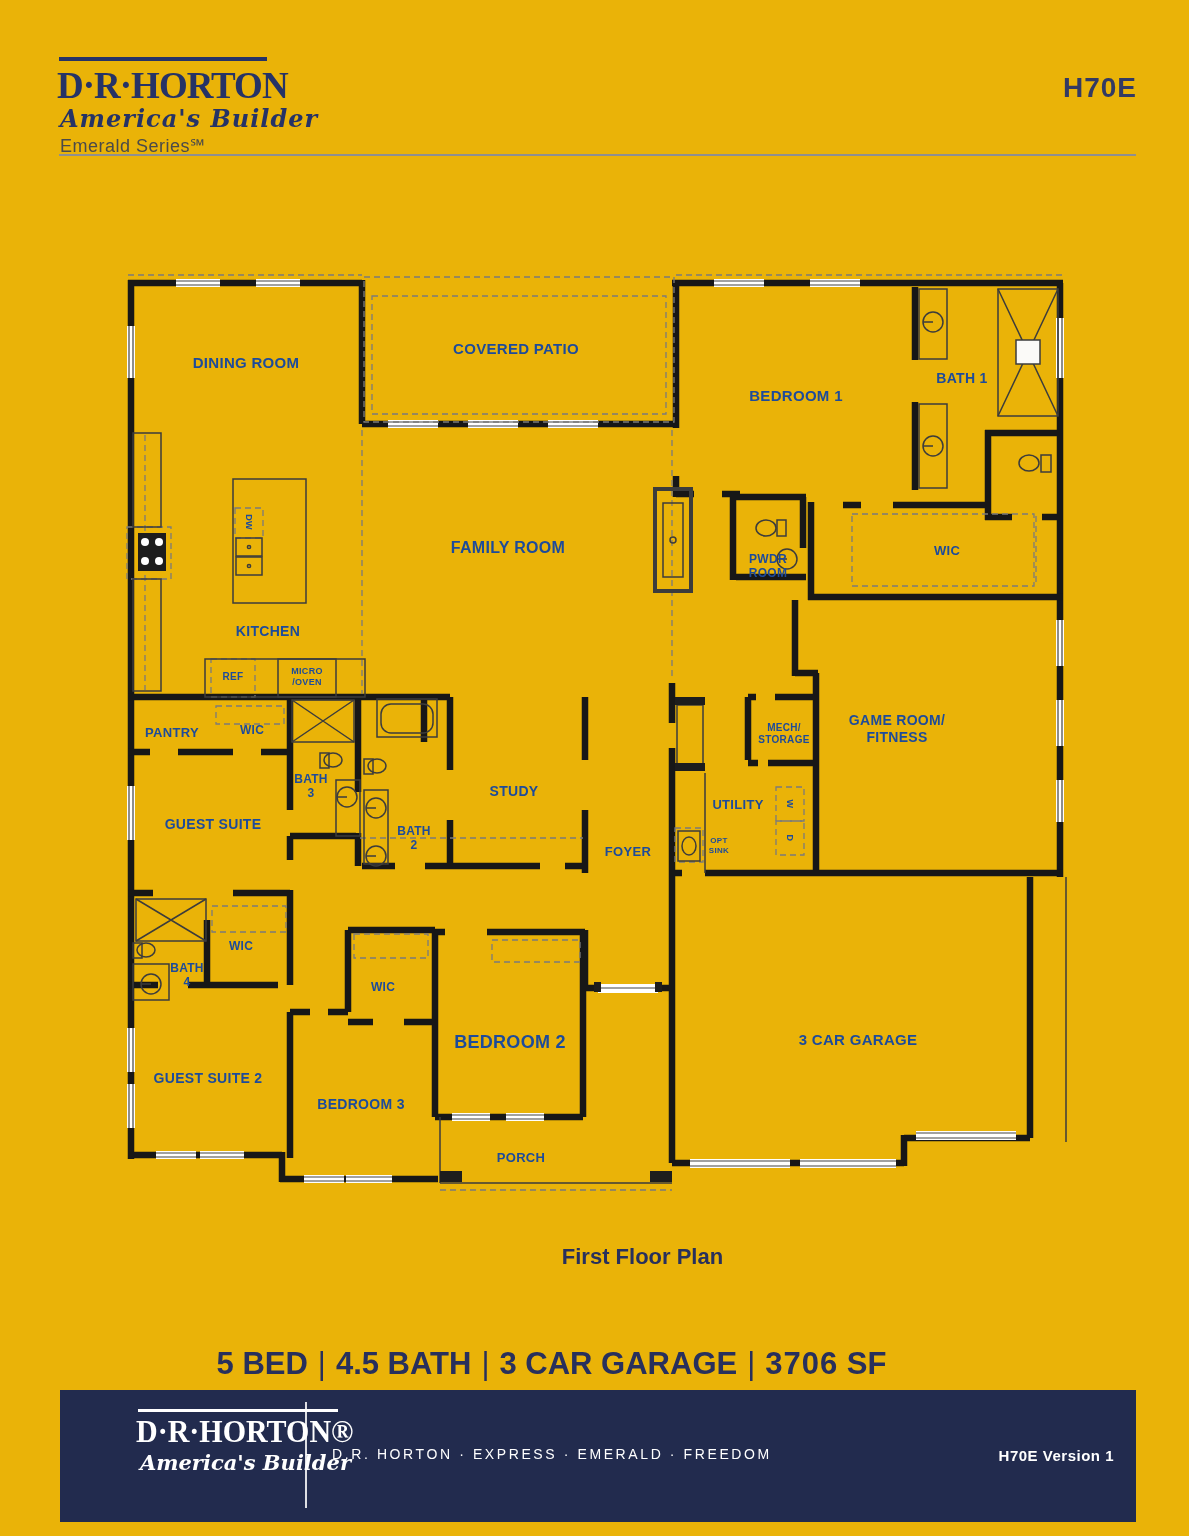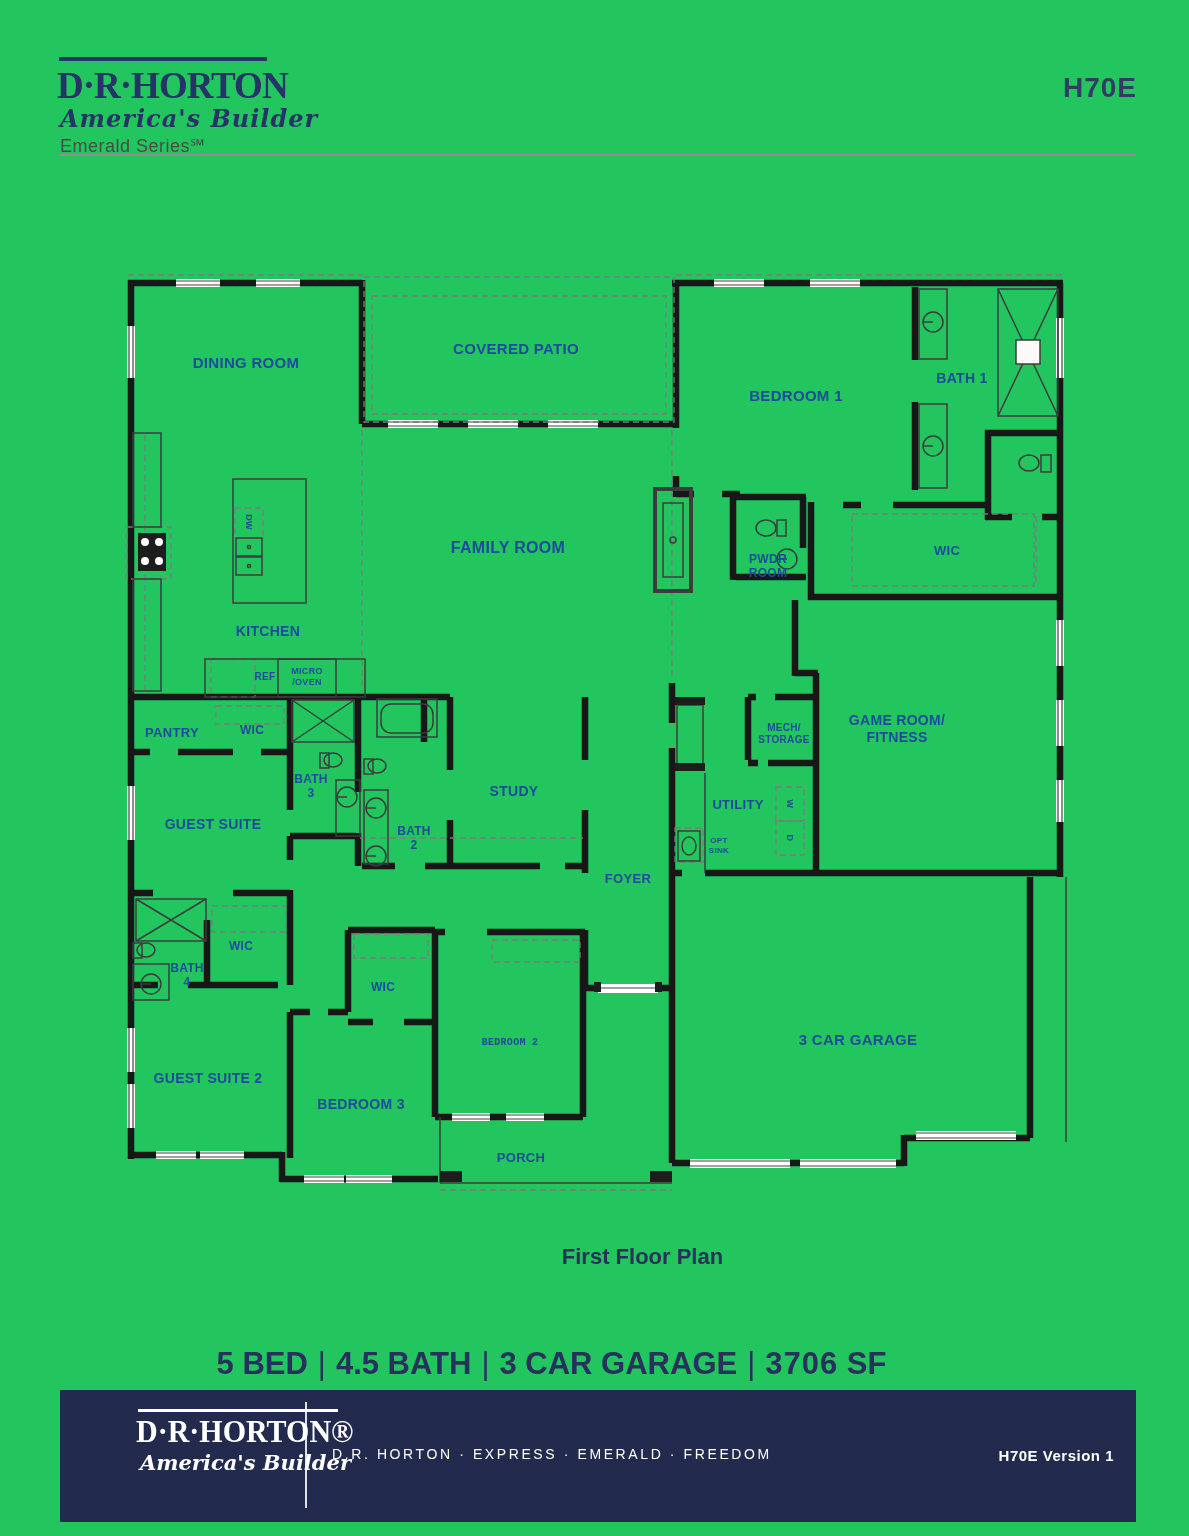--- a/index.html
+++ b/index.html
@@ -1,16 +1,16 @@
 <!DOCTYPE html>
 <html><head>
 <meta charset="utf-8">
 <style>
   html,body{margin:0;padding:0;background:#e8e8e8;}
-  .page{position:relative;width:1189px;height:1536px;background:#22c55e;margin:0 auto;
+  .page{position:relative;width:1189px;height:1536px;background:#eab308;margin:0 auto;
         font-family:"Liberation Sans",sans-serif;overflow:hidden;}
   .abs{position:absolute;}
   
   .logo-topline{left:59px;top:57px;width:208px;height:4px;background:#263366;}
   .logo-name{left:57px;top:62px;font-family:"Liberation Serif",serif;font-weight:bold;
              font-size:37px;color:#263366;letter-spacing:-1px;transform:scaleY(1.05);transform-origin:left top;}
   .logo-tagline{left:60px;top:104px;font-family:"DejaVu Serif",serif;font-style:italic;font-weight:bold;
                 font-size:24px;color:#263366;letter-spacing:1px;}
   .logo-series{left:60px;top:133px;font-size:18px;color:#4a4a4a;letter-spacing:0.5px;}
   .plan-code{top:72px;right:52px;font-size:28px;font-weight:bold;color:#333a63;letter-spacing:1px;}
@@ -214,48 +214,48 @@
       <div class="room-label" style="left: 246px; top: 363px; font-size: 15px;">DINING ROOM</div>
       <div class="room-label" style="left: 516px; top: 349px; font-size: 15px;">COVERED PATIO</div>
       <div class="room-label" style="left: 796px; top: 396px; font-size: 15px;">BEDROOM 1</div>
       <div class="room-label" style="left: 962px; top: 378px; font-size: 14px;">BATH 1</div>
       <div class="room-label" style="left: 508px; top: 548px; font-size: 16px;">FAMILY ROOM</div>
       <div class="room-label" style="left: 768px; top: 566px; font-size: 12px;">PWDR
 ROOM</div>
       <div class="room-label" style="left: 947px; top: 551px; font-size: 13px;">WIC</div>
       <div class="room-label" style="left: 268px; top: 631px; font-size: 14px;">KITCHEN</div>
       <div class="room-label rot" style="left: 249px; top: 522px; font-size: 9px;">DW</div>
-      <div class="room-label" style="left: 233px; top: 677px; font-size: 10px; margin-left: 32px;">REF</div>
+      <div class="room-label" style="left: 233px; top: 677px; font-size: 10px;">REF</div>
       <div class="room-label" style="left: 307px; top: 677px; font-size: 9px;">MICRO
 /OVEN</div>
       <div class="room-label" style="left: 172px; top: 733px; font-size: 13px;">PANTRY</div>
       <div class="room-label" style="left: 252px; top: 730px; font-size: 12px;">WIC</div>
       <div class="room-label" style="left: 311px; top: 786px; font-size: 12px;">BATH
 3</div>
       <div class="room-label" style="left: 414px; top: 838px; font-size: 12px;">BATH
 2</div>
       <div class="room-label" style="left: 514px; top: 791px; font-size: 14px;">STUDY</div>
-      <div class="room-label" style="left: 628px; top: 879px; font-size: 13px;">FOYER</div>
+      <div class="room-label" style="left: 628px; top: 852px; font-size: 13px;">FOYER</div>
       <div class="room-label" style="left: 213px; top: 824px; font-size: 14px;">GUEST SUITE</div>
       <div class="room-label" style="left: 784px; top: 734px; font-size: 10px;">MECH/
 STORAGE</div>
       <div class="room-label" style="left: 897px; top: 729px; font-size: 14px;">GAME ROOM/
 FITNESS</div>
       <div class="room-label" style="left: 738px; top: 805px; font-size: 13px;">UTILITY</div>
       <div class="room-label rot" style="left: 790px; top: 804px; font-size: 9px;">W</div>
       <div class="room-label rot" style="left: 790px; top: 838px; font-size: 9px;">D</div>
       <div class="room-label" style="left: 719px; top: 846px; font-size: 8px;">OPT
 SINK</div>
       <div class="room-label" style="left: 187px; top: 975px; font-size: 12px;">BATH
 4</div>
       <div class="room-label" style="left: 241px; top: 946px; font-size: 12px;">WIC</div>
       <div class="room-label" style="left: 208px; top: 1078px; font-size: 14px;">GUEST SUITE 2</div>
       <div class="room-label" style="left: 383px; top: 987px; font-size: 12px;">WIC</div>
       <div class="room-label" style="left: 361px; top: 1104px; font-size: 14px;">BEDROOM 3</div>
-      <div class="room-label" style="left: 510px; top: 1043px; font-size: 10px; font-family: Liberation Mono, monospace;">BEDROOM 2</div>
+      <div class="room-label" style="left: 510px; top: 1043px; font-size: 18px;">BEDROOM 2</div>
       <div class="room-label" style="left: 521px; top: 1158px; font-size: 13px;">PORCH</div>
       <div class="room-label" style="left: 858px; top: 1040px; font-size: 15px;">3 CAR GARAGE</div>
     </div>
 
   <div class="abs caption">First Floor Plan</div>
 
   <div class="abs specs">
     <span>5 BED</span><span class="sep">|</span><span>4.5 BATH</span><span class="sep">|</span><span>3 CAR GARAGE</span><span class="sep">|</span><span class="sqft-val">3706</span><span>&nbsp;</span><span>SF</span>
   </div>
 

